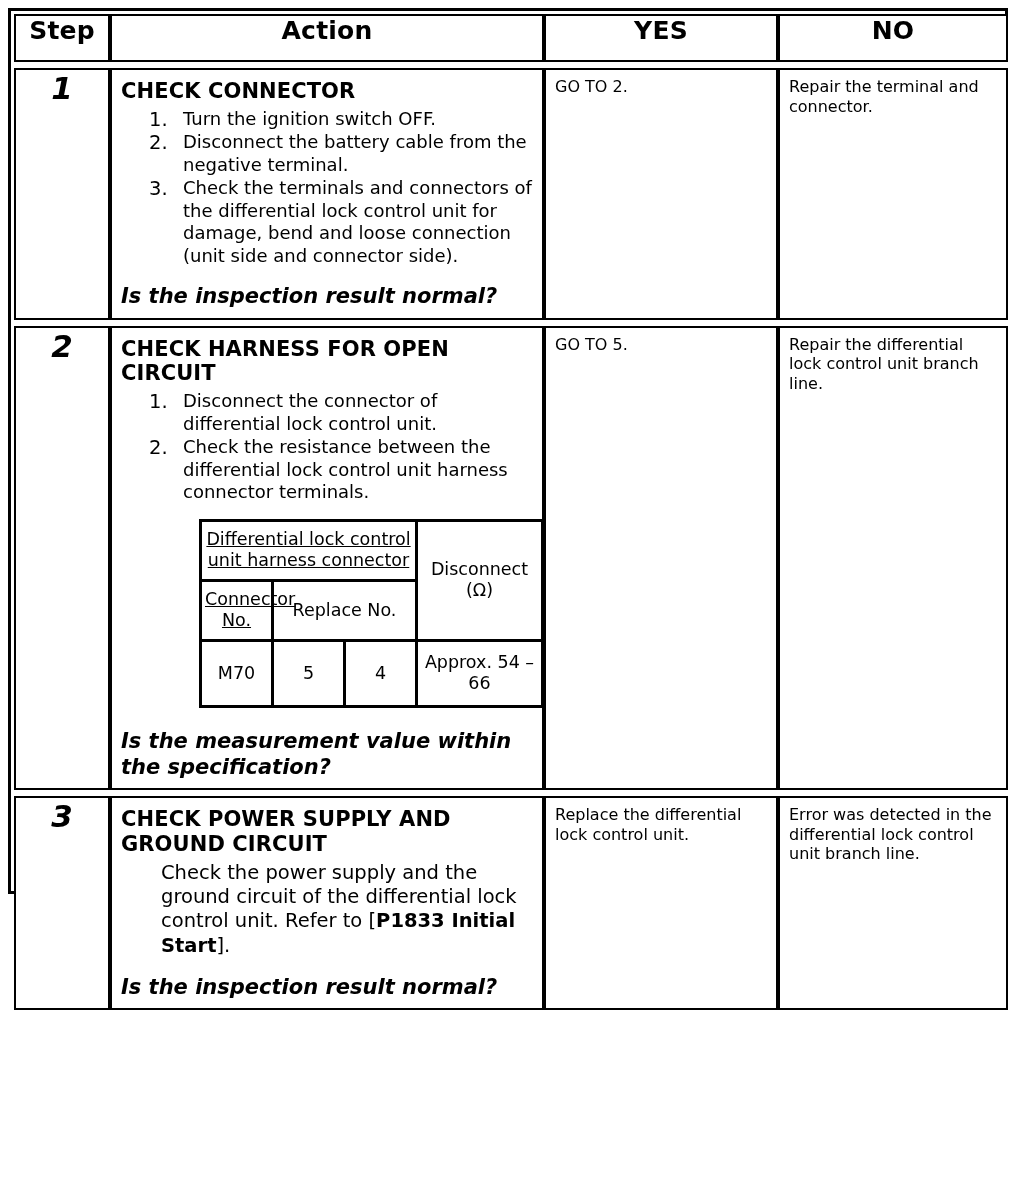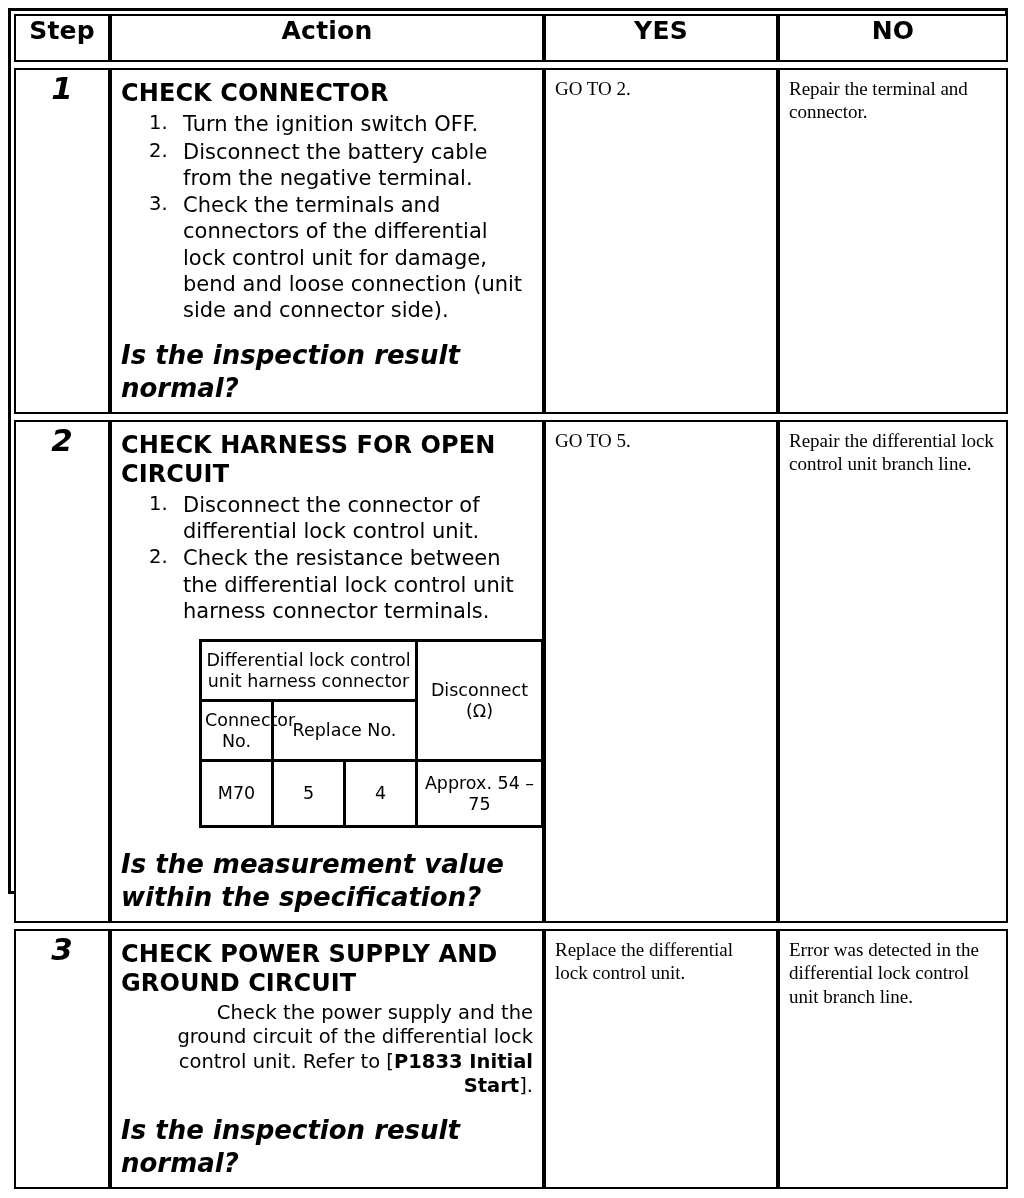--- a/index.html
+++ b/index.html
@@ -73,69 +73,67 @@
     font-style: italic;
     font-weight: bold;
     font-size: 31px;
     padding-top: 14px;
     font-family: "DejaVu Sans", "Liberation Sans", sans-serif;
   }
 
   
   .act-title {
     font-weight: bold;
-    font-size: 24px;
+    font-size: 21px;
     line-height: 1.18;
     margin: 2px 0 4px 0;
     letter-spacing: 0.1px;
   }
   ol.act-list {
     margin: 2px 0 0 0;
     padding: 0 0 0 0;
     list-style: none;
     counter-reset: actstep;
   }
   ol.act-list > li {
     counter-increment: actstep;
     position: relative;
     padding-left: 62px;
-    font-size: 21px;
+    font-size: 18px;
     line-height: 1.25;
     margin-bottom: 1px;
   }
   ol.act-list > li::before {
     content: counter(actstep) ".";
     position: absolute;
     left: 28px;
     top: 0;
     width: 28px;
     text-align: left;
     font-size: 19.5px;
   }
   .act-para {
     font-size: 19.5px;
     line-height: 1.25;
     padding-left: 40px;
     margin-top: 3px;
-    text-align: right;
   }
   .act-para b { font-weight: bold; }
   .act-q {
     font-style: italic;
     font-weight: bold;
-    font-size: 26px;
+    font-size: 21px;
     line-height: 1.25;
     margin-top: 16px;
   }
 
   
   .ans-text {
-    font-size: 19px;
+    font-size: 16px;
     line-height: 1.22;
-    font-family: Liberation Serif, serif;
   }
 
   
   .spec-wrap { padding: 14px 0 4px 78px; }
   table.spec {
     border-collapse: collapse;
     table-layout: fixed;
     width: 342px;
     border: 3px solid #000;
   }
@@ -145,21 +143,21 @@
     vertical-align: middle;
     font-size: 17.5px;
     line-height: 1.2;
     padding: 6px 3px;
   }
   .sp-hdr-left  { width: 216px; }
   .sp-conn      { width: 120px; }
   .sp-t1        { width: 48px; }
   .sp-t2        { width: 48px; }
   .sp-res       { width: 126px; }
-  td.sp-tall    { height: 60px; }
+  td.sp-tall    { height: 60px; text-decoration: underline; }
   td.sp-val     { height: 66px; }
 </style>
 </head>
 <body>
 
 <div id="diag-wrap">
   <table id="diag-table">
     <colgroup>
       <col class="c-step">
         <col class="c-action">
@@ -228,21 +226,21 @@
                   <td class="sp-res" rowspan="2">Disconnect (Ω)</td>
                 </tr>
                 <tr>
                   <td class="sp-conn sp-tall">Connector No.</td>
                   <td colspan="2">Replace No.</td>
                 </tr>
                 <tr>
                   <td class="sp-val">M70</td>
                   <td class="sp-t1">5</td>
                   <td class="sp-t2">4</td>
-                  <td>Approx. 54 – 75</td>
+                  <td>Approx. 54 – 66</td>
                 </tr>
               </tbody>
                 </table>
             </div>
 
             <div class="act-q">Is the measurement value within the specification?</div>
           </div>
         </td>
         <td>
           <div class="cellpad ans-text">GO TO 5.</div>

